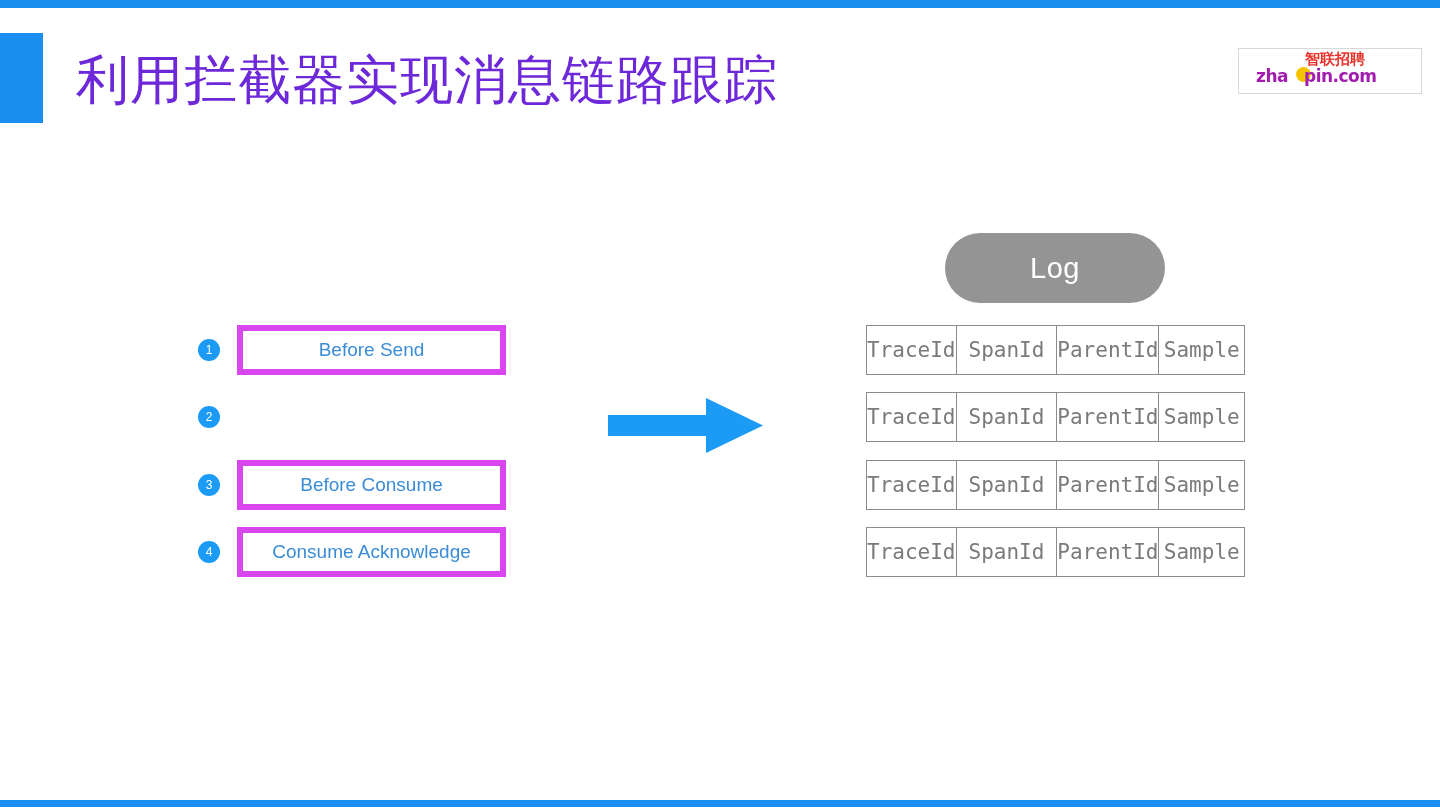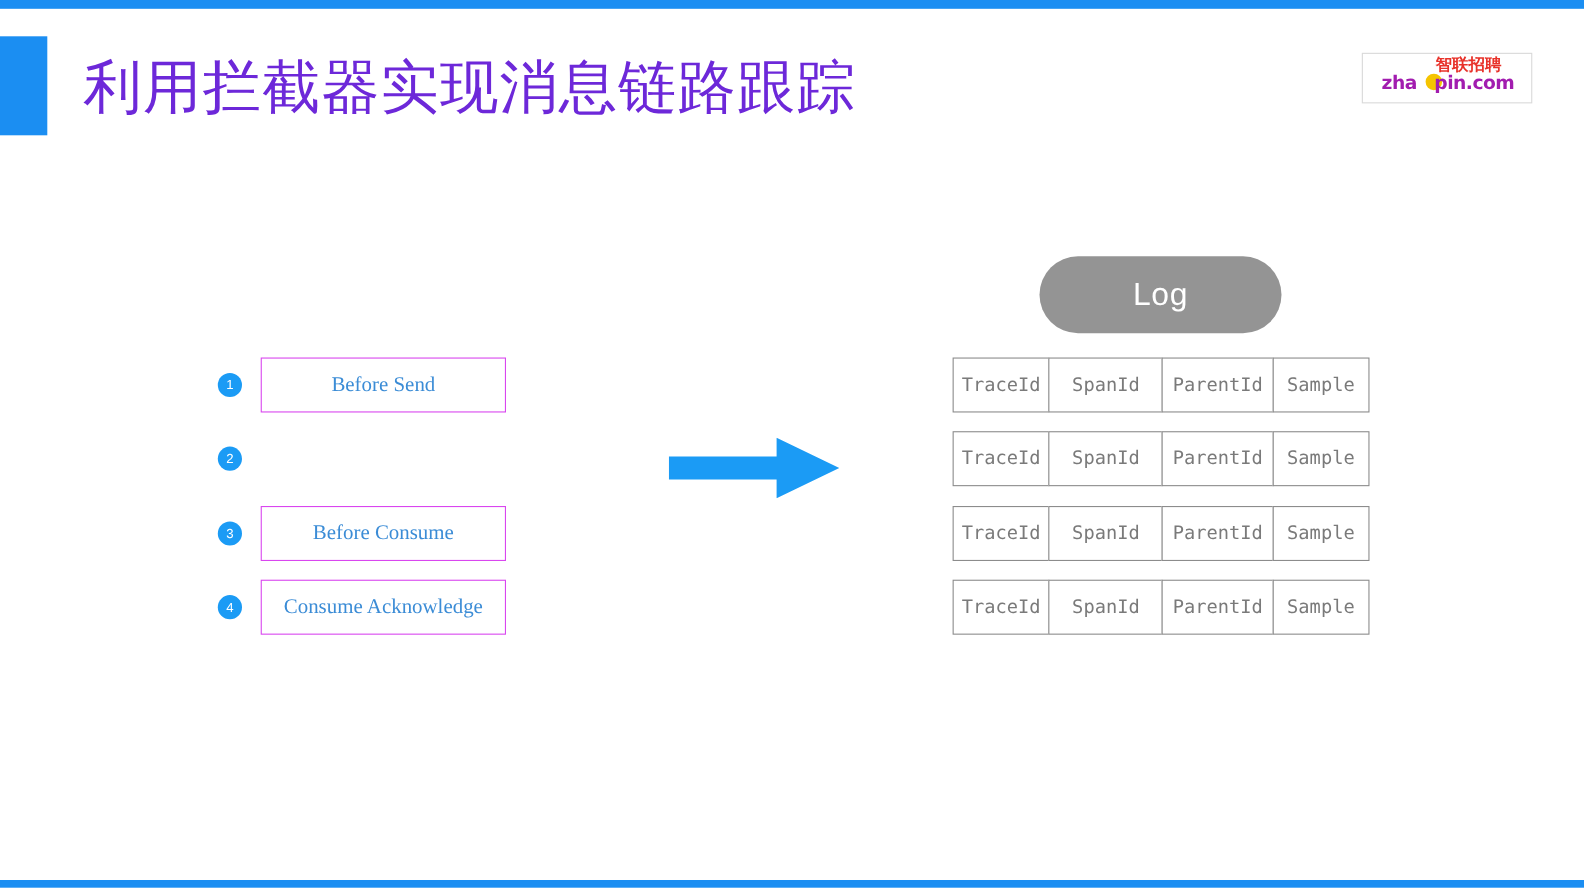--- a/index.html
+++ b/index.html
@@ -47,21 +47,21 @@
     color: #6d28d9;
     font-weight: 400;
     letter-spacing: 1px;
     white-space: nowrap;
   }
 
   
   .logo-box {
     position: absolute;
     left: 1238px; top: 48px;
-    width: 155px; height: 46px;
+    width: 184px; height: 46px;
     background: #ffffff;
     border: 1px solid #d9d9d9;
     box-sizing: border-box;
   }
   .logo-inner {
     position: relative;
     width: 100%; height: 100%;
   }
   .logo-cn {
     position: absolute;
@@ -132,29 +132,29 @@
     color: #ffffff;
     font-size: 12px;
     display: flex;
     align-items: center;
     justify-content: center;
     font-family: "Liberation Sans", sans-serif;
   }
   .step-box {
     position: absolute;
     left: 39px; top: 0;
-    width: 223px; height: 50px;
-    border: 1px solid #d946ef;
+    width: 269px; height: 50px;
+    border: 6px solid #d946ef;
     background: #ffffff;
     box-sizing: border-box;
     display: flex;
     align-items: center;
     justify-content: center;
     color: #3B8CD6;
-    font-family: Liberation Serif, serif;
+    font-family: Liberation Sans, sans-serif;
     font-size: 19px;
     letter-spacing: 0px;
   }
 
   
   .arrow {
     position: absolute;
     left: 608px; top: 398px;
     width: 155px; height: 55px;
   }
@@ -169,21 +169,21 @@
   }
   .log-cell {
     border: 1px solid #8C8C8C;
     background: #ffffff;
     box-sizing: border-box;
     display: flex;
     align-items: center;
     justify-content: center;
     color: #7A7A7A;
     font-family: "DejaVu Sans Mono", monospace;
-    font-size: 17px;
+    font-size: 21px;
     margin-right: -1px;
   }
   .log-cell.c0 { width: 96px; }
   .log-cell.c1 { width: 113px; }
   .log-cell.c2 { width: 110px; text-align: center; }
   .log-cell.c3 { width: 96px; }
 </style>
 </head>
 <body>
 

